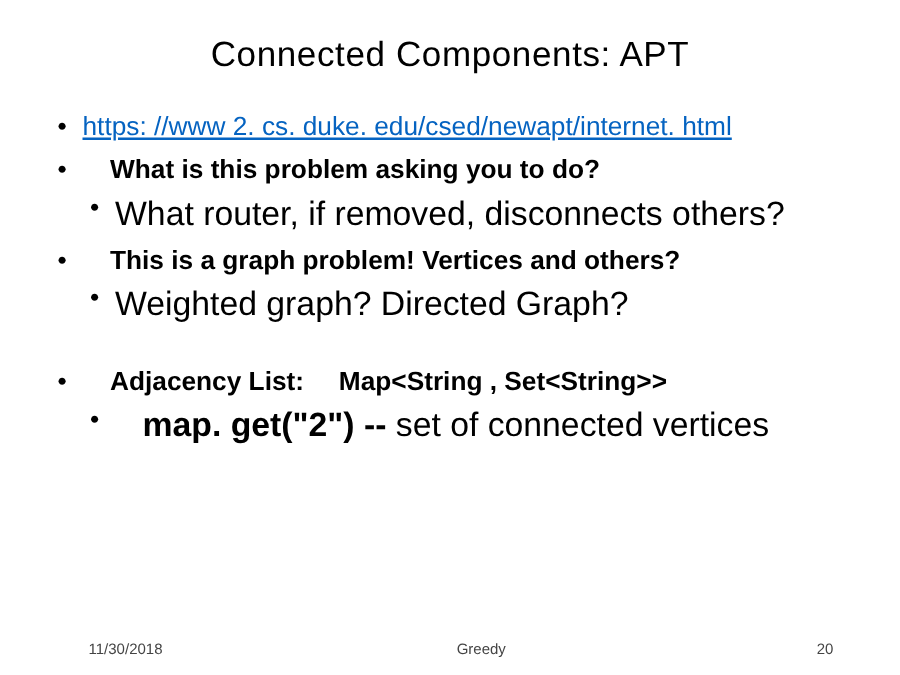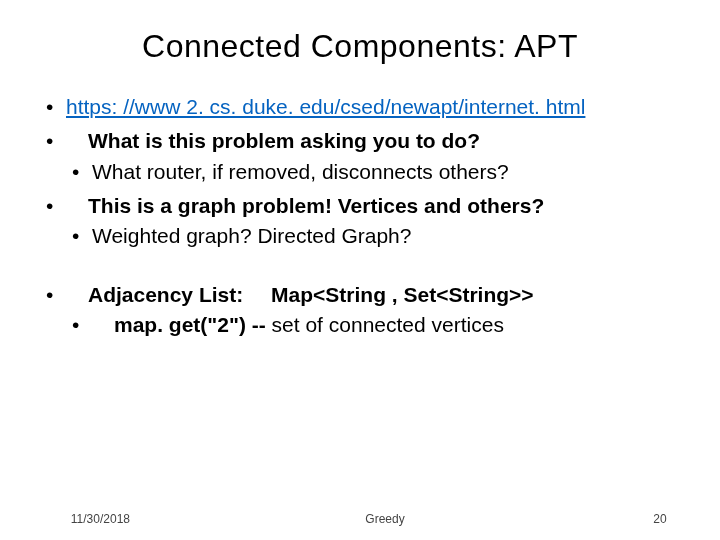--- a/index.html
+++ b/index.html
@@ -5,21 +5,21 @@
     * { margin: 0; padding: 0; box-sizing: border-box; }
     body {
       width: 720px;
       height: 540px;
       background: #fff;
       font-family: Arial, Helvetica, sans-serif;
       position: relative;
       padding: 28px 40px 0 40px;
     }
     .title {
-      font-size: 32px;
+      font-size: 28px;
       font-weight: 400;
       text-align: center;
       margin-bottom: 28px;
       letter-spacing: 0.5px;
     }
     ul.top { list-style: none; }
     ul.top > li {
       position: relative;
       padding-left: 26px;
       margin-bottom: 6px;
@@ -30,21 +30,21 @@
       content: "•";
       position: absolute;
       left: 6px;
       top: 0;
       font-size: 21px;
     }
     ul.sub { list-style: none; margin-top: 2px; }
     ul.sub > li {
       position: relative;
       padding-left: 26px;
-      font-size: 21px;
+      font-size: 27px;
       line-height: 1.35;
       margin-bottom: 2px;
     }
     ul.sub > li::before {
       content: "•";
       position: absolute;
       left: 6px;
       top: 0;
       font-size: 21px;
     }

